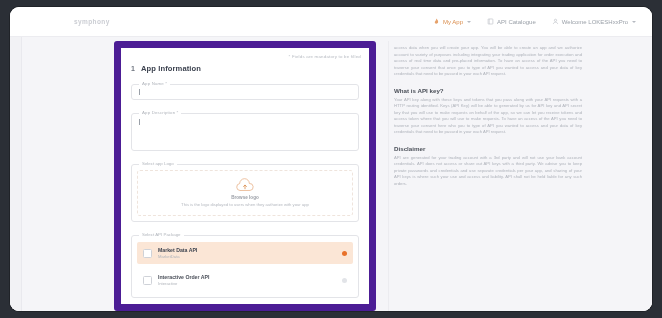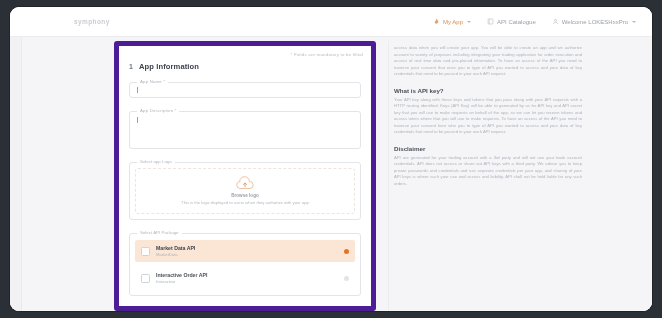--- a/index.html
+++ b/index.html
@@ -84,21 +84,21 @@
   }
   
   #gutter {
     width: 92px;
     background: #f5f5f8;
   }
   
   #formcard {
     width: 262px;
     background: #ffffff;
-    border: 5px solid #4c1d95;
+    border: 7px solid #4c1d95;
     border-radius: 3px;
     padding: 6px 8px 10px 8px;
     position: relative;
   }
   #mandatory-note {
     text-align: right;
     font-size: 4.4px;
     color: #b7bbc2;
     margin-bottom: 5px;
     letter-spacing: .2px;

